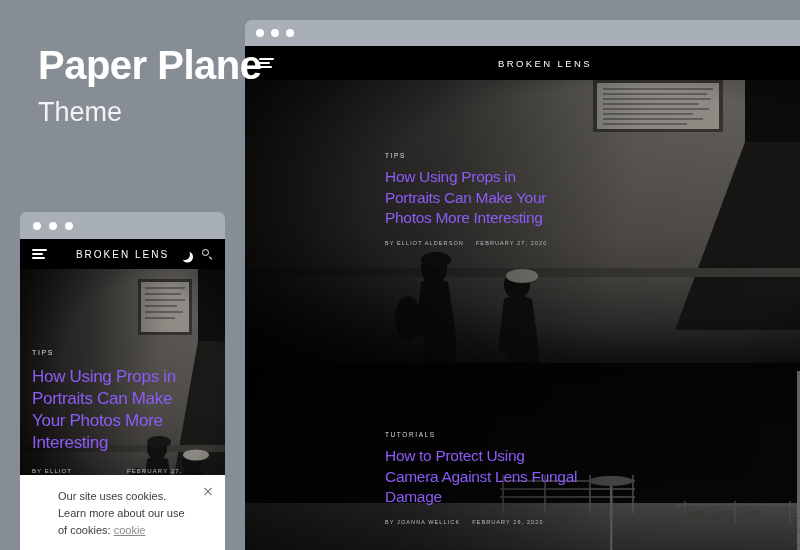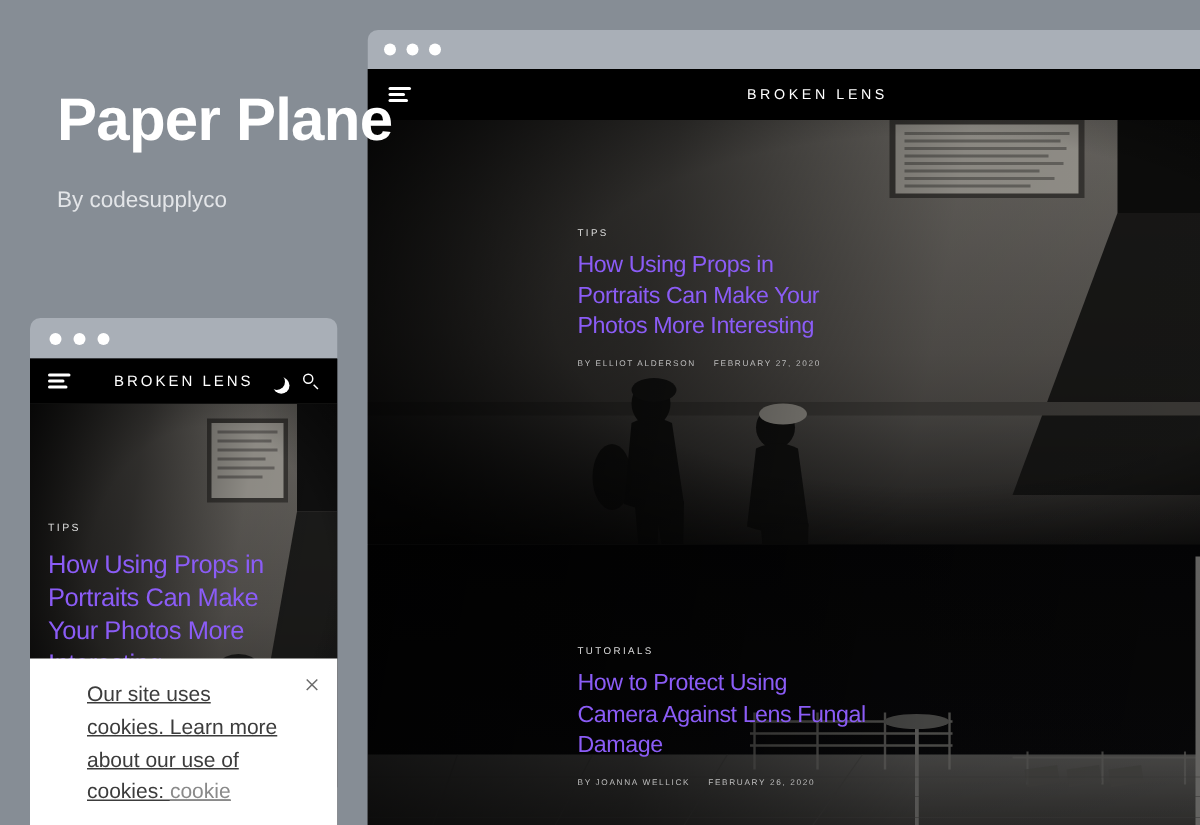--- a/index.html
+++ b/index.html
@@ -4,21 +4,21 @@
 <style>
   html,body{margin:0;padding:0;}
   body{
     width:800px;height:550px;overflow:hidden;position:relative;
     background:#868d95;
     font-family:"Liberation Sans", sans-serif;
     -webkit-font-smoothing:antialiased;
   }
 
   
-  .promo{position:absolute;left:38px;top:59px;width:330px;z-index:5;}
+  .promo{position:absolute;left:38px;top:44px;width:330px;z-index:5;}
   .promo-title{
     font-size:40px;line-height:1.05;font-weight:bold;color:#ffffff;
     letter-spacing:-0.5px;white-space:nowrap;margin:0;
   }
   .promo-sub{
     font-size:27px;line-height:1.2;font-weight:300;color:#f2f3f5;
     margin:10px 0 0 0;letter-spacing:0px;
   }
   .promo-by{
     font-size:15px;color:#e3e5e8;margin:24px 0 0 0;font-weight:400;
@@ -108,37 +108,37 @@
   #mobile .hero-a .copy{left:12px;top:80px;width:168px;}
   #mobile .cat{font-size:7px;margin-bottom:10px;}
   #mobile .headline{font-size:17px;line-height:1.3;}
   #mobile .byline{font-size:6px;margin-top:14px;gap:14px;}
 
   
   .cookie{
     position:absolute;left:0;bottom:0;width:205px;background:#fff;
     padding:13px 14px 13px 38px;box-sizing:border-box;z-index:9;
   }
-  .cookie-txt{font-size:14px;line-height:1.55;color:#3c3c3c;padding-right:20px;text-decoration:underline;}
+  .cookie-txt{font-size:11px;line-height:1.55;color:#3c3c3c;padding-right:20px;}
   .cookie-link{color:#8a8a8a;text-decoration:underline;}
   .cookie-close{
     position:absolute;right:12px;top:12px;width:10px;height:10px;cursor:pointer;
   }
   .cookie-close:before,.cookie-close:after{
     content:"";position:absolute;left:0;top:4.5px;width:10px;height:1px;background:#6b6b6b;
   }
   .cookie-close:before{transform:rotate(45deg);}
   .cookie-close:after{transform:rotate(-45deg);}
 </style>
 </head>
 <body>
 
 <div class="promo">
   <h1 class="promo-title">Paper Plane</h1>
-  <div class="promo-by">By codesupplyco</div>
+  <div class="promo-sub">Theme</div>
 </div>
 
 <div class="mock" id="desktop">
   <div class="chrome">
     <span class="dot"></span>
     <span class="dot"></span>
     <span class="dot"></span>
   </div>
   <div class="mock-body">
 

